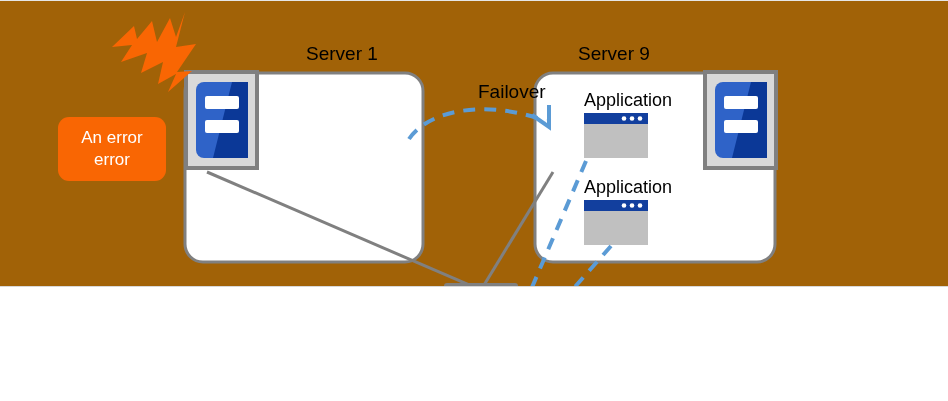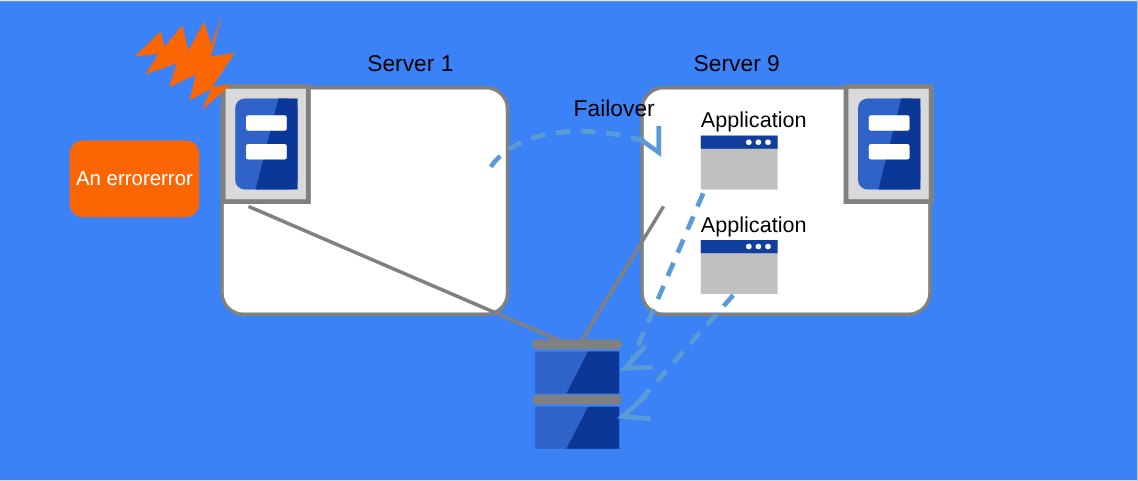--- a/index.html
+++ b/index.html
@@ -3,22 +3,22 @@
 <meta charset="utf-8">
 <style>
   html, body {
     margin: 0;
     padding: 0;
     background: #ffffff;
   }
   #canvas {
     position: relative;
     width: 948px;
-    height: 401px;
-    background: #3b82f6;
+    height: 287px;
+    background: #a16207;
     font-family: "Liberation Sans", sans-serif;
     overflow: hidden;
   }
   #vector-layer {
     position: absolute;
     left: 0;
     top: 0;
     width: 948px;
     height: 401px;
   }
@@ -44,21 +44,21 @@
   
   #error-badge {
     position: absolute;
     left: 58px;
     top: 117px;
     width: 108px;
     height: 64px;
     background: #f96603;
     border-radius: 11px;
     display: flex;
-    flex-direction: row;
+    flex-direction: column;
     align-items: center;
     justify-content: center;
     color: #ffffff;
     font-size: 17px;
     line-height: 22px;
     text-align: center;
   }
   
   #bottom-rule {
     position: absolute;

